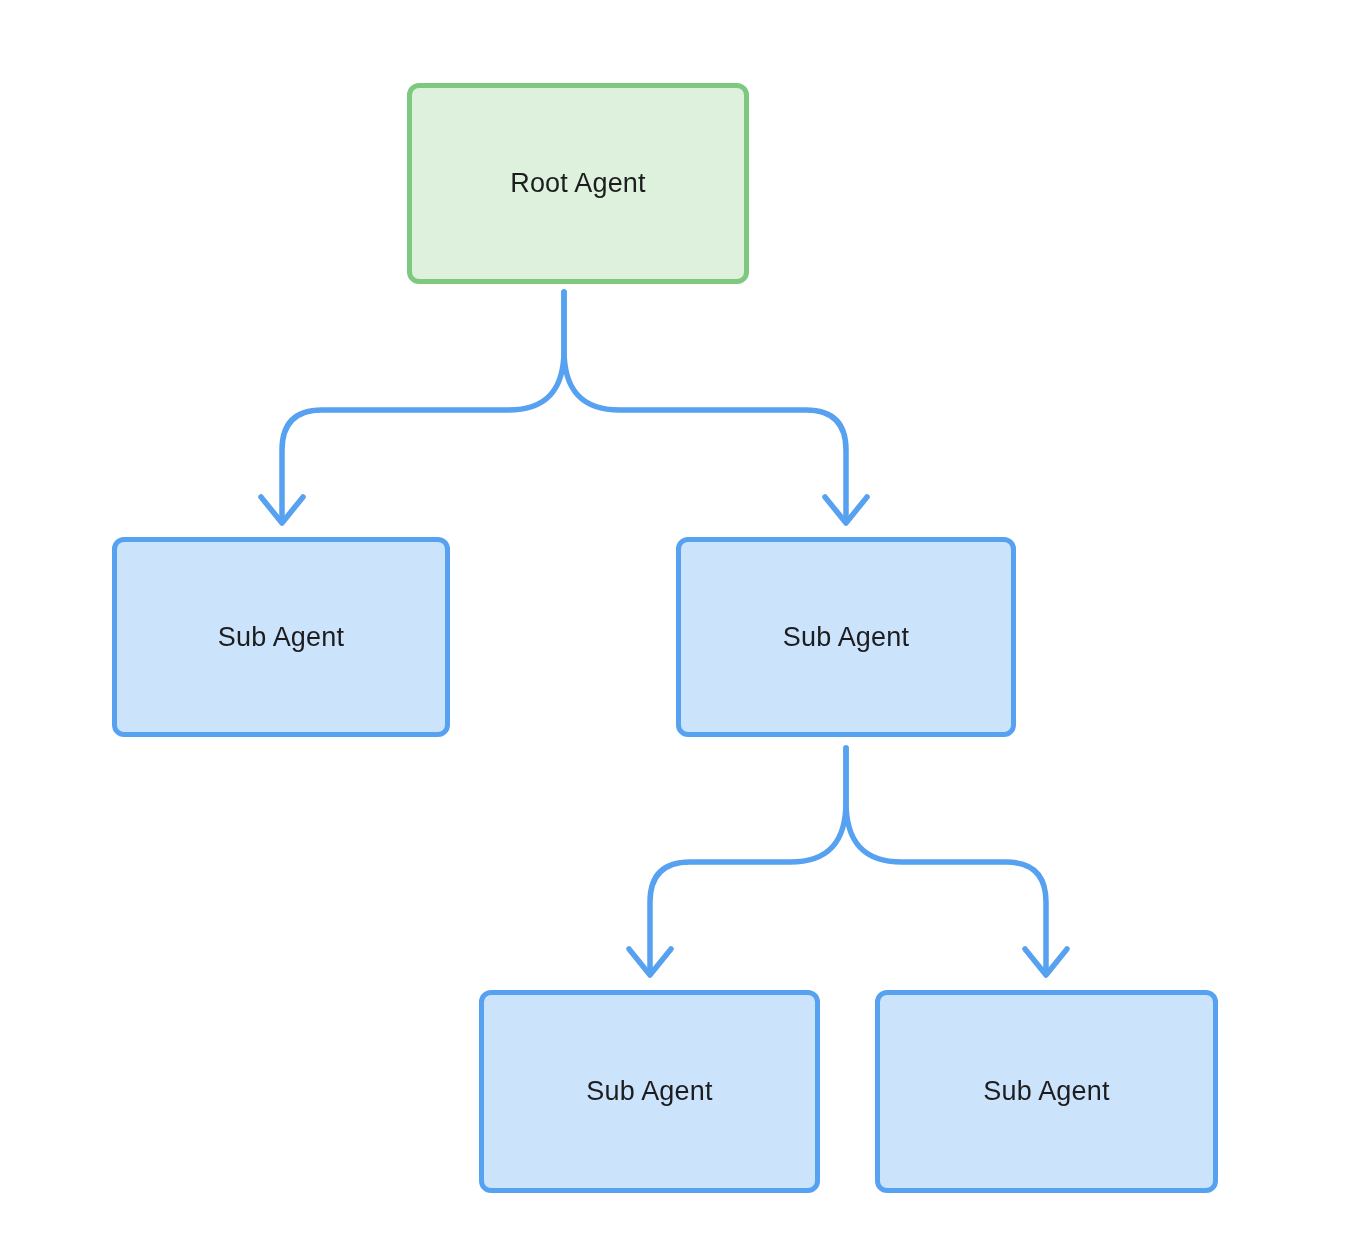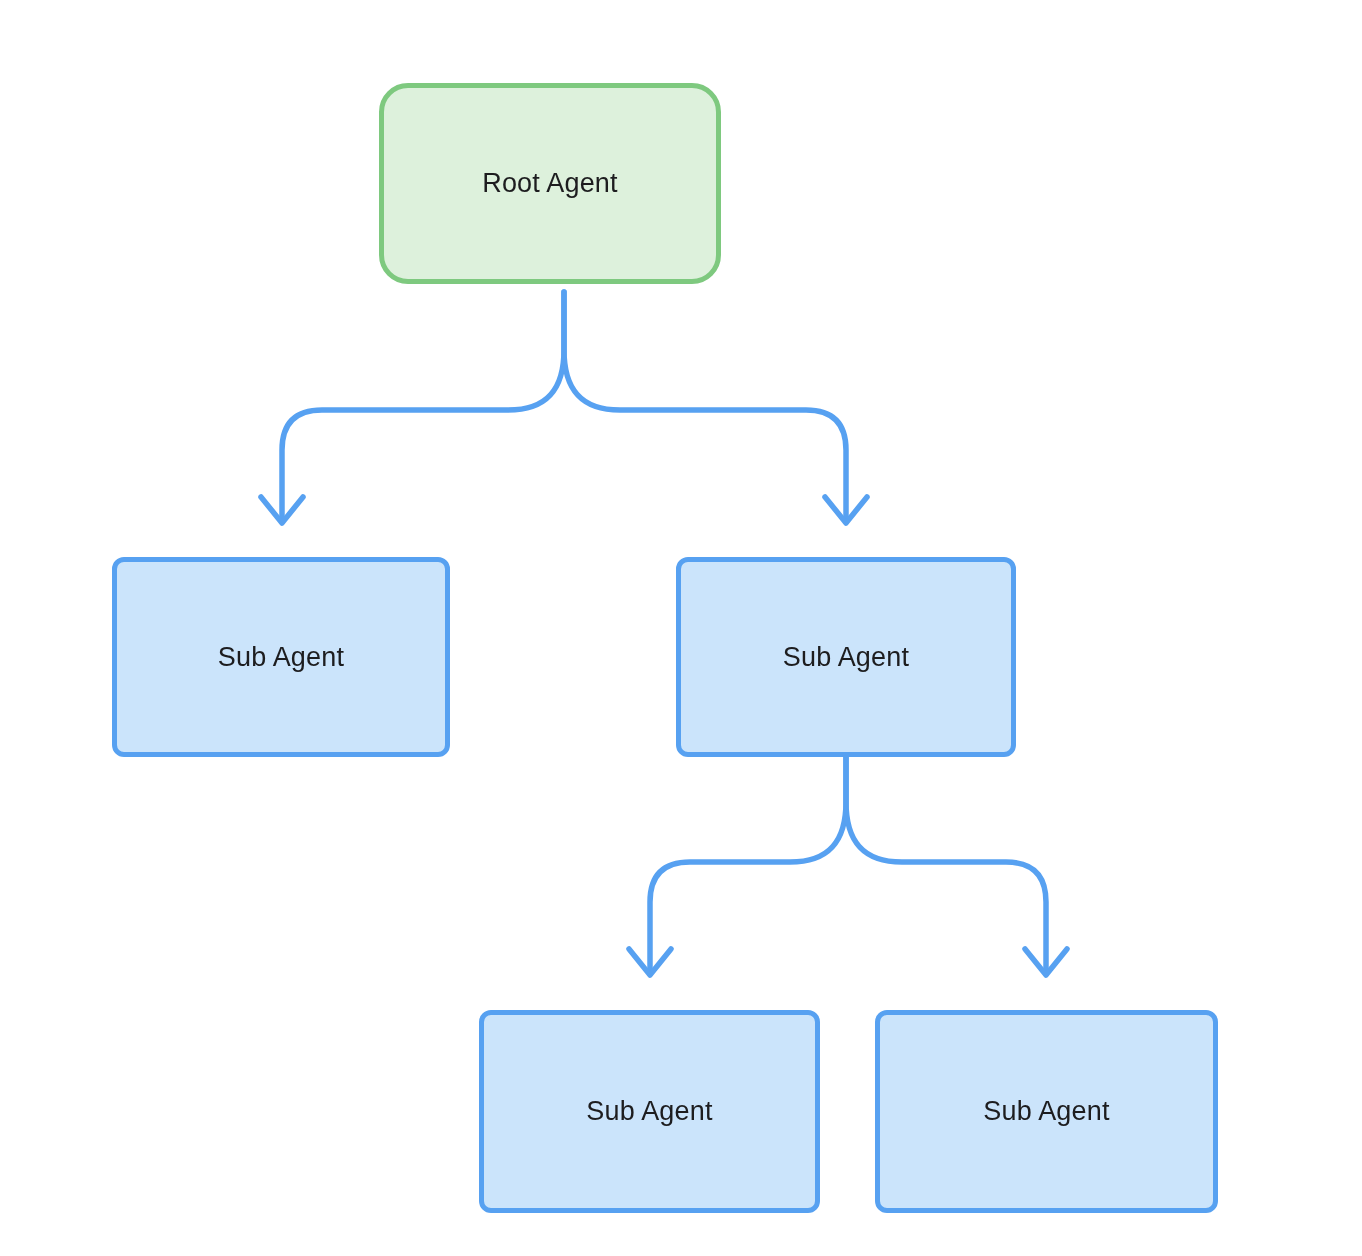--- a/index.html
+++ b/index.html
@@ -42,26 +42,25 @@
   }
   .node-label {
     font-size: 27px;
     color: var(--text, #1d1d1f);
     letter-spacing: 0.2px;
     white-space: nowrap;
   }
   .node-root {
     background: var(--root-fill, #ddf1dc);
     border-color: var(--root-border, #7ec97f);
-    left: 379px; top: 83px; width: 342px; height: 201px; border-radius: 29px;
+    left: 407px; top: 83px; width: 342px; height: 201px;
   }
   .node-sub {
     background: var(--sub-fill, #cbe4fb);
     border-color: var(--sub-border, #57a1f1);
-    margin-top: 20px;
   }
   .node-sub-left         { left: 112px; top: 537px; width: 338px; height: 200px; }
   .node-sub-right        { left: 676px; top: 537px; width: 340px; height: 200px; }
   .node-sub-bottom-left  { left: 479px; top: 990px; width: 341px; height: 203px; }
   .node-sub-bottom-right { left: 875px; top: 990px; width: 343px; height: 203px; }
 </style>
 </head>
 <body>
 
 <div class="canvas">

